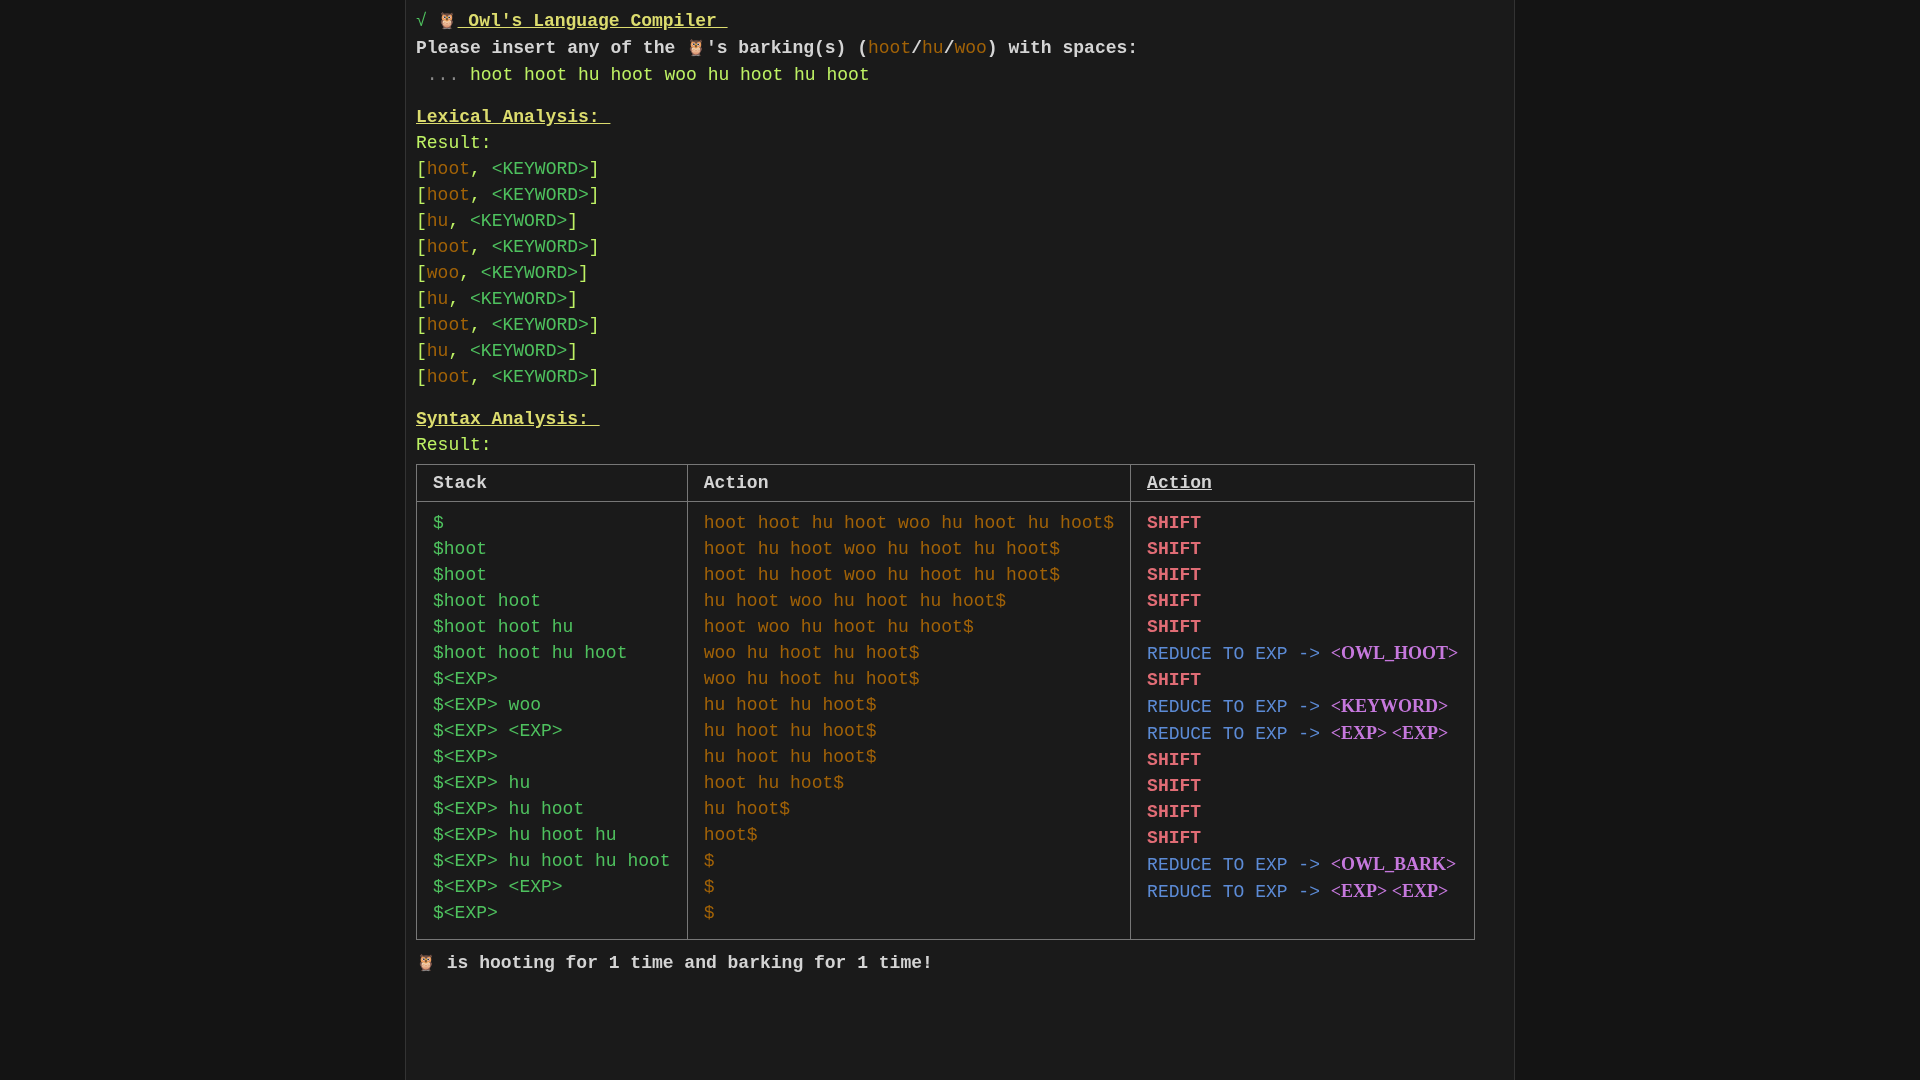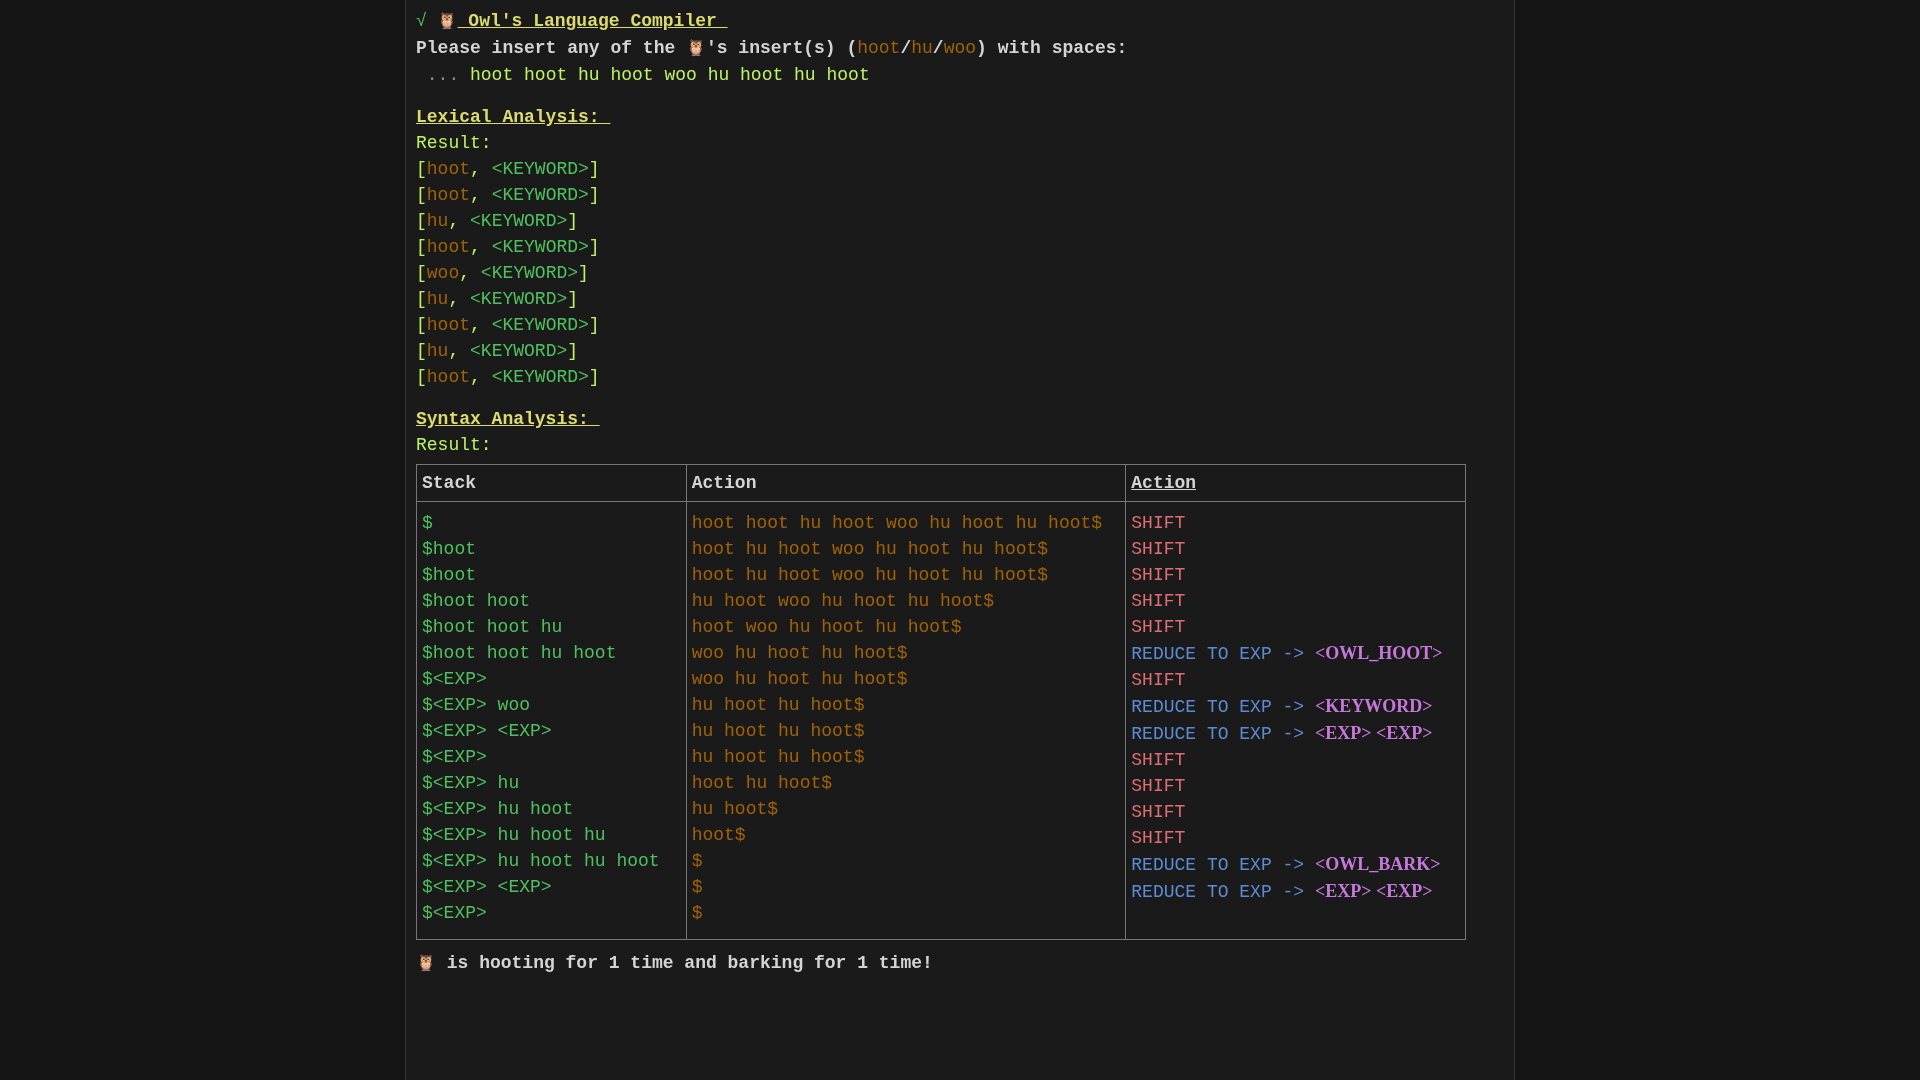--- a/index.html
+++ b/index.html
@@ -34,40 +34,40 @@
     .content {
       padding: 0 10px;
     }
     .line {
       line-height: 26px;
       white-space: pre;
     }
     .white { color: #d4d4d4; font-weight: bold; }
     .green { color: #4ec15e; }
     .cyan { color: #a16207; }
-    .red { color: #e06c75; font-weight: normal; margin-top: 17px; }
+    .red { color: #e06c75; font-weight: bold; margin-top: 17px; }
     .blue { color: #5c8bd6; font-weight: normal; }
     .magenta { color: #c678dd; font-weight: bold; font-family: Liberation Serif, serif; }
     .gray { color: #8a8a8a; }
     .dim-white { color: #bef264; }
     .owl-emoji { font-size: 16px; }
     .underline-yellow {
       text-decoration: underline;
       color: #dcdc6e;
       font-weight: bold;
     }
     .spacer-row { height: 16px; }
     table.syntax-table {
       border-collapse: collapse;
       margin-top: 6px;
       width: 1050px;
     }
     table.syntax-table th, table.syntax-table td {
       border: 1px solid #777;
-      padding: 8px 5px;
+      padding: 8px 16px;
       text-align: left;
       vertical-align: top;
       font-family: inherit;
       font-size: 18px;
     }
     table.syntax-table th {
       color: #d4d4d4;
       font-weight: bold;
       background: transparent;
     }
@@ -81,21 +81,21 @@
   </style>
 </head>
 <body>
 
 <div class="viewport">
   <div class="terminal-panel">
     <div class="content">
 
       <div class="line"><span class="green">√</span><span class="dim-white"> </span><span class="owl-emoji">🦉</span><span class="underline-yellow"> Owl's Language Compiler </span></div>
 
-      <div class="line"><span class="white">Please insert any of the </span><span class="owl-emoji">🦉</span><span class="white">'s insert(s) (</span><span class="cyan">hoot</span><span class="white">/</span><span class="cyan">hu</span><span class="white">/</span><span class="cyan">woo</span><span class="white">) with spaces:</span></div>
+      <div class="line"><span class="white">Please insert any of the </span><span class="owl-emoji">🦉</span><span class="white">'s barking(s) (</span><span class="cyan">hoot</span><span class="white">/</span><span class="cyan">hu</span><span class="white">/</span><span class="cyan">woo</span><span class="white">) with spaces:</span></div>
 
       <div class="line"><span class="gray"> ... </span><span class="dim-white">hoot hoot hu hoot woo hu hoot hu hoot</span></div>
 
       <div class="spacer-row"></div>
 
       <div class="line"><span class="underline-yellow">Lexical Analysis: </span></div>
       <div class="line dim-white">Result:</div>
       <div id="lexical-tokens">
           <div class="line"><span class="dim-white">[</span><span class="cyan">hoot</span><span class="dim-white">, </span><span class="green">&lt;KEYWORD&gt;</span><span class="dim-white">]</span></div>
           <div class="line"><span class="dim-white">[</span><span class="cyan">hoot</span><span class="dim-white">, </span><span class="green">&lt;KEYWORD&gt;</span><span class="dim-white">]</span></div>

